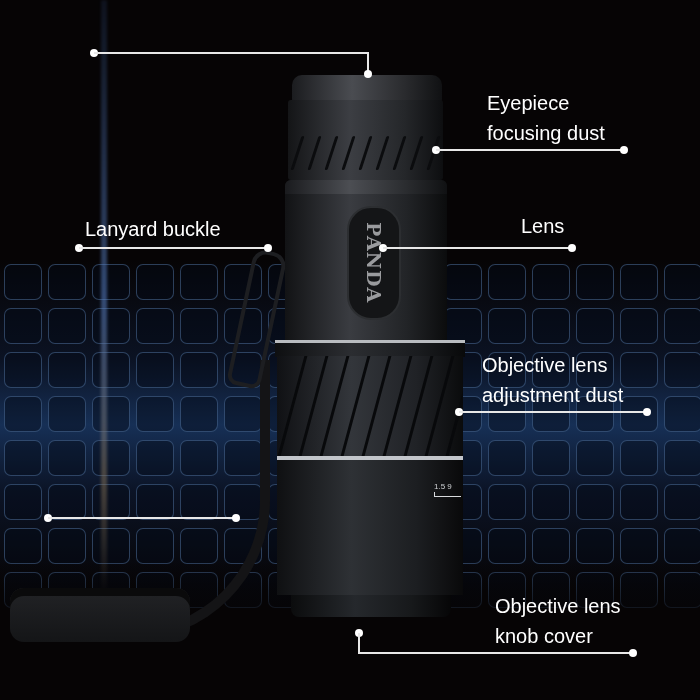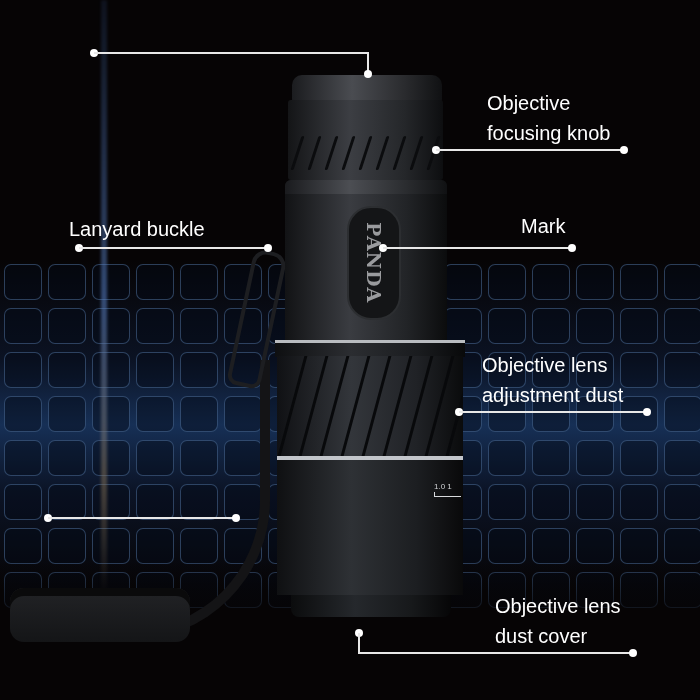--- a/index.html
+++ b/index.html
@@ -288,67 +288,67 @@
         <span style="left: 77px;"></span>
         <span style="left: 98px;"></span>
         <span style="left: 119px;"></span>
         <span style="left: 140px;"></span>
         <span style="left: 161px;"></span>
         <span style="left: 182px;"></span>
       </div>
     <div class="ring"></div>
     <div class="objective">
       <div class="scale">
-        <div>1.0 1</div>
+        <div>1.5 9</div>
         <div class="scale-tick"></div>
       </div>
     </div>
     <div class="base"></div>
   </div>
 
   <div class="dot" style="left:90px;top:49px;"></div>
   <div class="line" style="left:94px;top:52px;width:274px;height:2px;"></div>
   <div class="line" style="left:367px;top:52px;width:2px;height:21px;"></div>
   <div class="dot" style="left:364px;top:70px;"></div>
 
   <div class="label" style="left:487px;top:88px;">
-    <div>Objective</div>
-    <div>focusing knob</div>
+    <div>Eyepiece</div>
+    <div>focusing dust</div>
   </div>
   <div class="dot" style="left:432px;top:146px;"></div>
   <div class="line" style="left:436px;top:149px;width:188px;height:2px;"></div>
   <div class="dot" style="left:620px;top:146px;"></div>
 
-  <div class="label" style="left:69px;top:214px;">
+  <div class="label" style="left:85px;top:214px;">
     <div>Lanyard buckle</div>
   </div>
   <div class="dot" style="left:75px;top:244px;"></div>
   <div class="line" style="left:79px;top:247px;width:189px;height:2px;"></div>
   <div class="dot" style="left:264px;top:244px;"></div>
 
   <div class="label" style="left:521px;top:211px;">
-    <div>Mark</div>
+    <div>Lens</div>
   </div>
   <div class="dot" style="left:379px;top:244px;"></div>
   <div class="line" style="left:383px;top:247px;width:189px;height:2px;"></div>
   <div class="dot" style="left:568px;top:244px;"></div>
 
   <div class="label" style="left:482px;top:350px;">
     <div>Objective lens</div>
     <div>adjustment dust</div>
   </div>
   <div class="dot" style="left:455px;top:408px;"></div>
   <div class="line" style="left:459px;top:411px;width:188px;height:2px;"></div>
   <div class="dot" style="left:643px;top:408px;"></div>
 
   <div class="dot" style="left:44px;top:514px;"></div>
   <div class="line" style="left:48px;top:517px;width:188px;height:2px;"></div>
   <div class="dot" style="left:232px;top:514px;"></div>
 
   <div class="label" style="left:495px;top:591px;">
     <div>Objective lens</div>
-    <div>dust cover</div>
+    <div>knob cover</div>
   </div>
   <div class="dot" style="left:355px;top:629px;"></div>
   <div class="line" style="left:358px;top:633px;width:2px;height:20px;"></div>
   <div class="line" style="left:358px;top:652px;width:274px;height:2px;"></div>
   <div class="dot" style="left:629px;top:649px;"></div>
 </div>
 
 </body></html>

